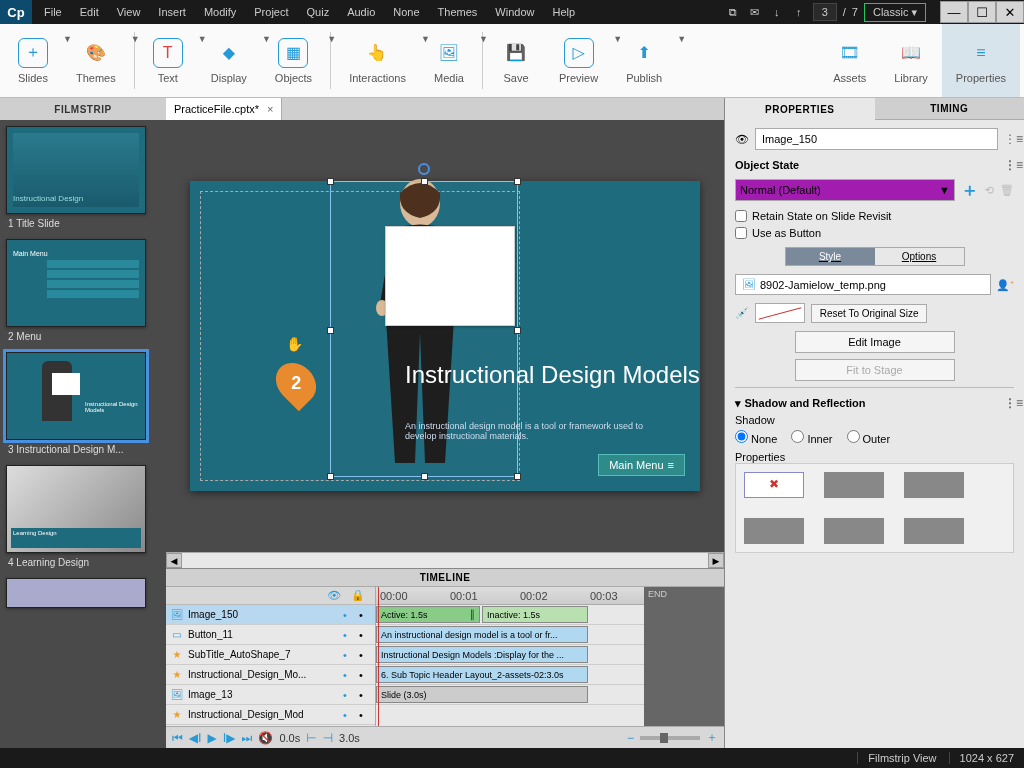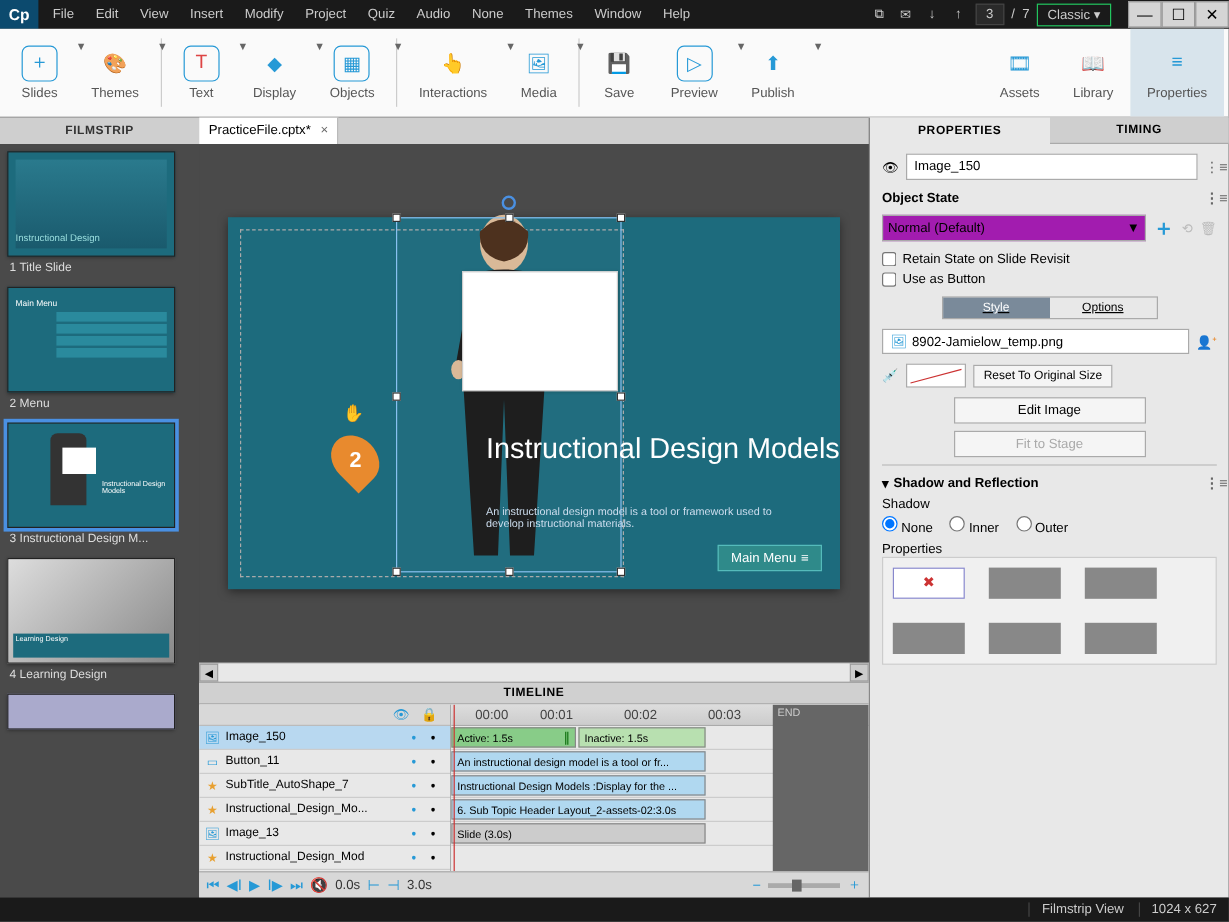--- a/index.html
+++ b/index.html
@@ -344,21 +344,21 @@
               <div class="tl-row">
        <span class="tl-icon" style="color:#e8a030">★</span>
        <span class="tl-name">Instructional_Design_Mod</span>
        <span class="tl-eye">•</span>
        <span class="tl-lock">•</span>
      </div>
             </div>
         </div>
         <div class="tl-tracks">
           <div class="tl-ruler">
-            <span class="tl-tick" style="left:20px">00:00</span>
+            <span class="tl-tick" style="left:4px">00:00</span>
             <span class="tl-tick" style="left:74px">00:01</span>
             <span class="tl-tick" style="left:144px">00:02</span>
             <span class="tl-tick" style="left:214px">00:03</span>
           </div>
           <div id="tl-track-rows" style="position:relative">
               <div class="tl-track-row">
                 <div class="tl-clip" style="left:0;width:104px;background:#88cc88">Active: 1.5s<span style="margin-left:auto;color:#060">∥</span></div>
            <div class="tl-clip" style="left:106px;width:106px;background:#b8e0b0">Inactive: 1.5s</div>
               </div>
               <div class="tl-track-row">

